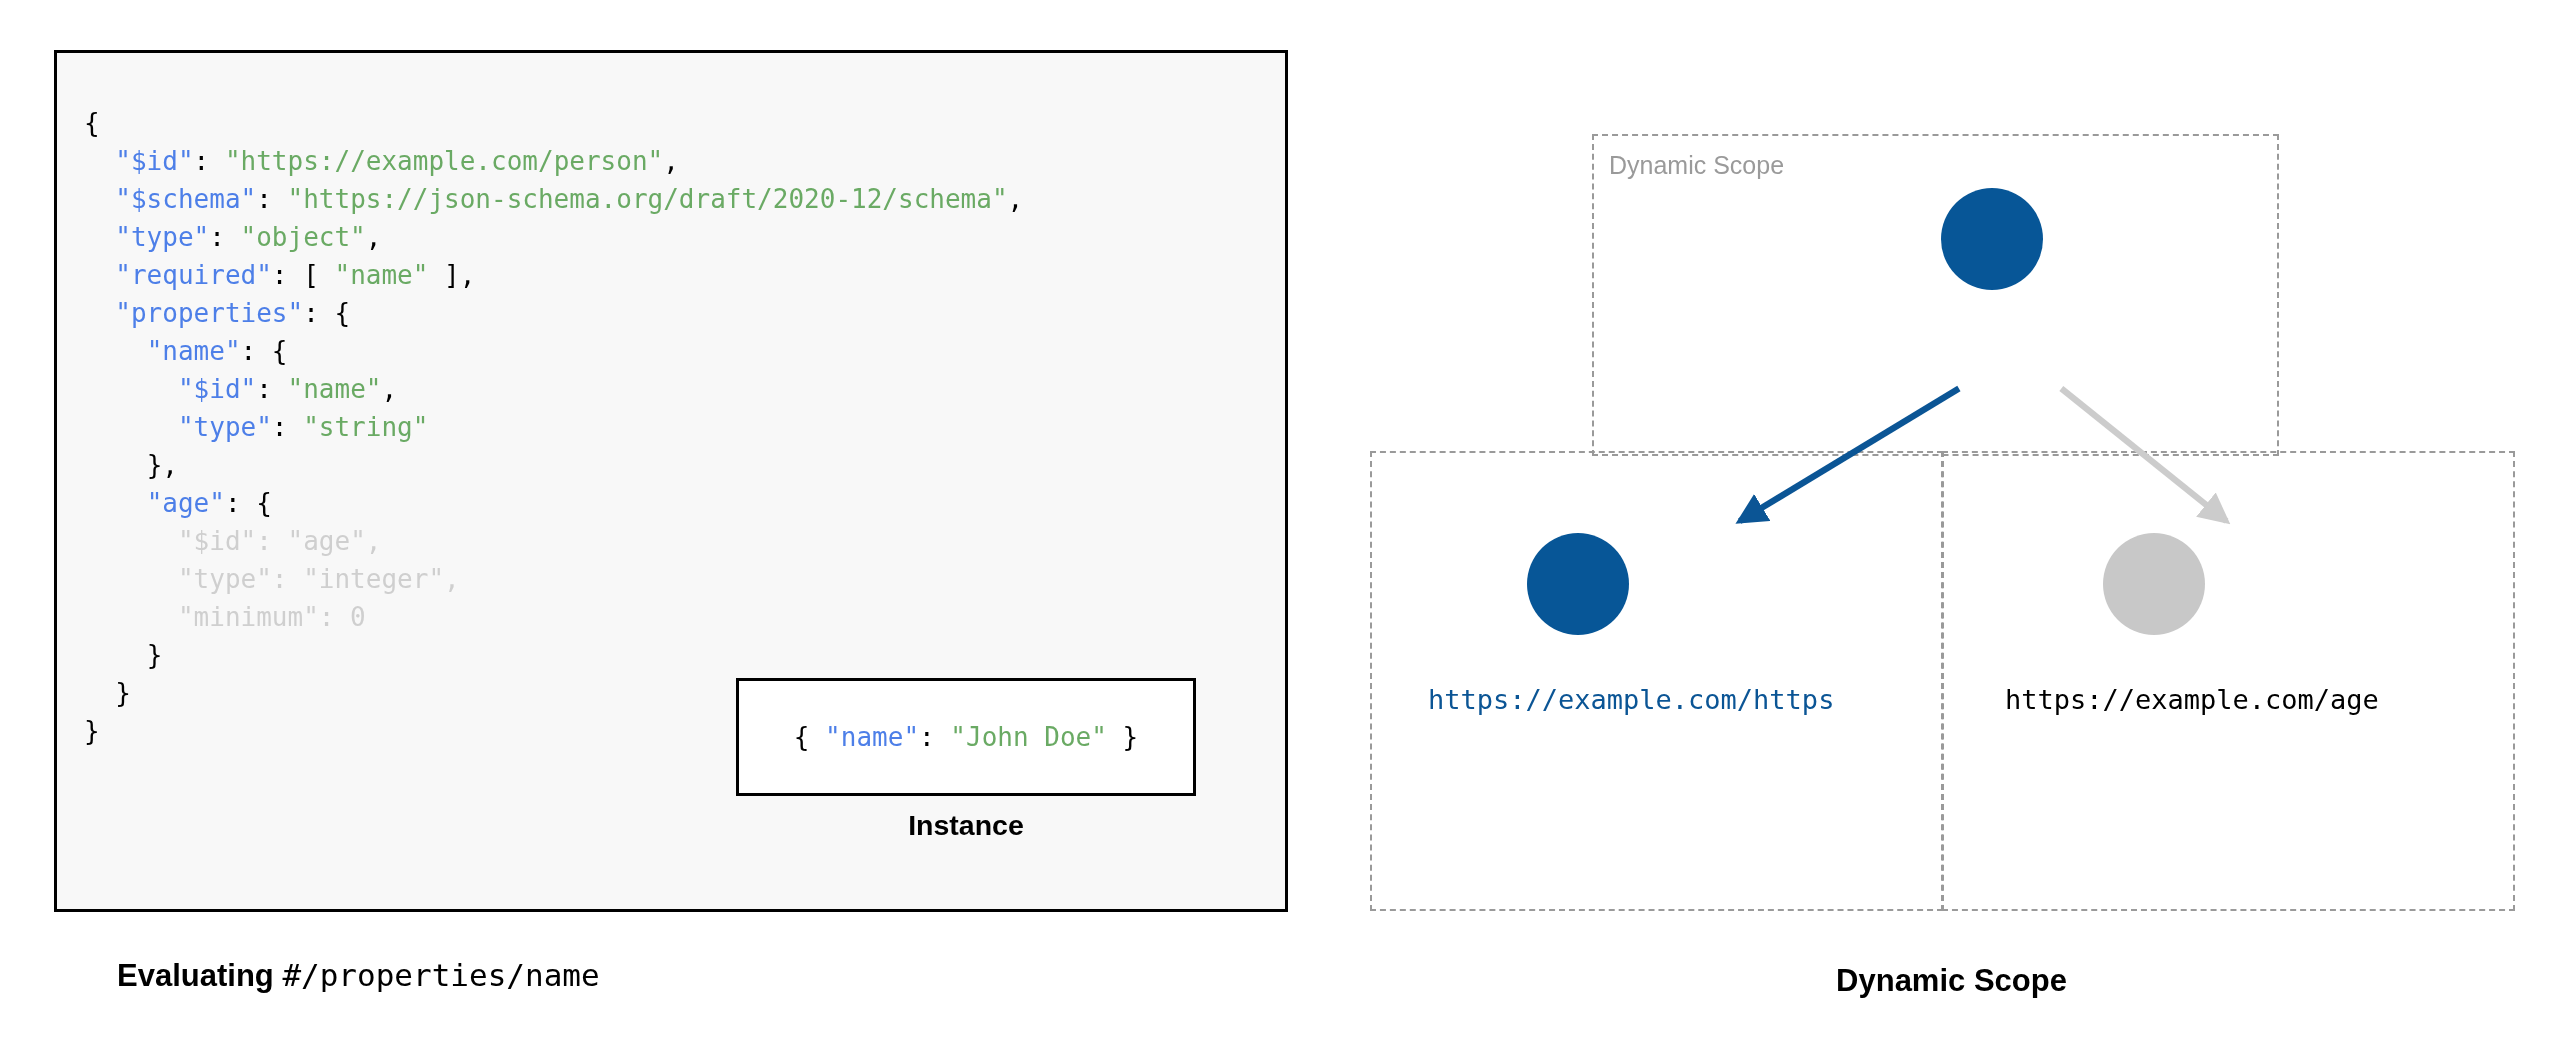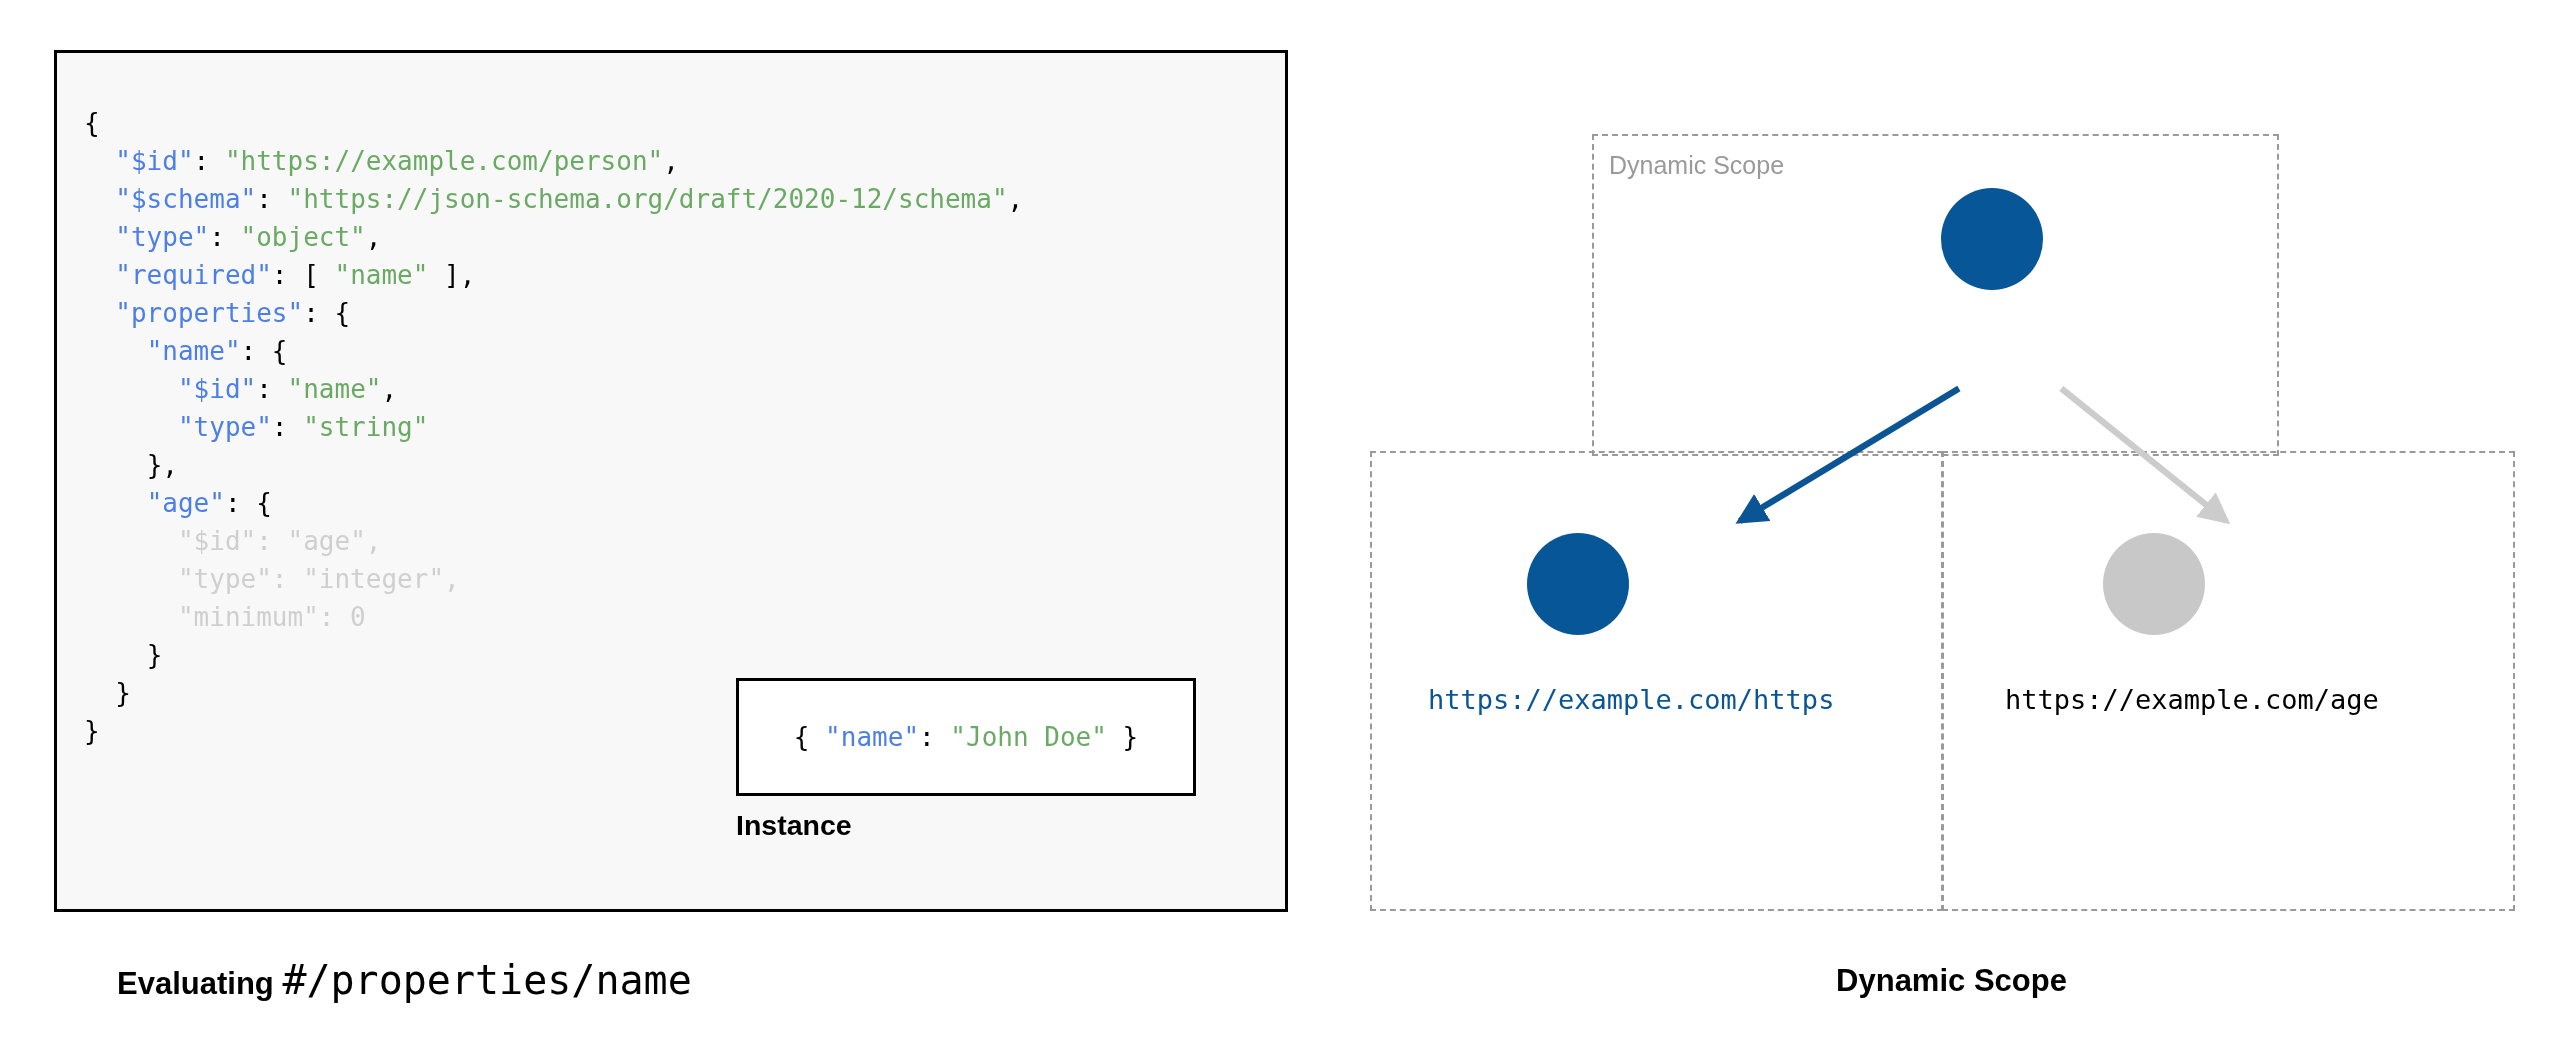--- a/index.html
+++ b/index.html
@@ -28,30 +28,30 @@
     position:absolute;left:679px;top:625px;width:460px;height:118px;
     background:#ffffff;border:3.4px solid #000000;box-sizing:border-box;
     display:flex;align-items:center;justify-content:center;
   }
   #instance-code{
     font-family:"DejaVu Sans Mono","Liberation Mono",monospace;
     font-size:26px;white-space:pre;color:#000000;
   }
   #instance-caption{
     position:absolute;left:679px;top:756px;width:460px;
-    font-size:28.5px;font-weight:bold;color:#000000;
+    text-align:center;font-size:28.5px;font-weight:bold;color:#000000;
   }
 
   #left-caption{
     position:absolute;left:117px;top:957px;
     font-size:31px;font-weight:bold;color:#000000;white-space:pre;
   }
   #left-caption .mono{
     font-family:"DejaVu Sans Mono","Liberation Mono",monospace;
-    font-weight:normal;font-size:40px;
+    font-weight:normal;font-size:31px;
   }
 
   
   #right-panel{position:absolute;left:1327px;top:0;width:1249px;height:817px;margin-top:6px;}
 
   .scope-box{position:absolute;border:2.8px dashed #9a9a9a;box-sizing:border-box;}
   #scope-box-root{left:265px;top:128px;width:687px;height:322px;}
   #scope-box-name{left:43px;top:445px;width:573px;height:460px;}
   #scope-box-age{left:615px;top:445px;width:573px;height:460px;}
 

